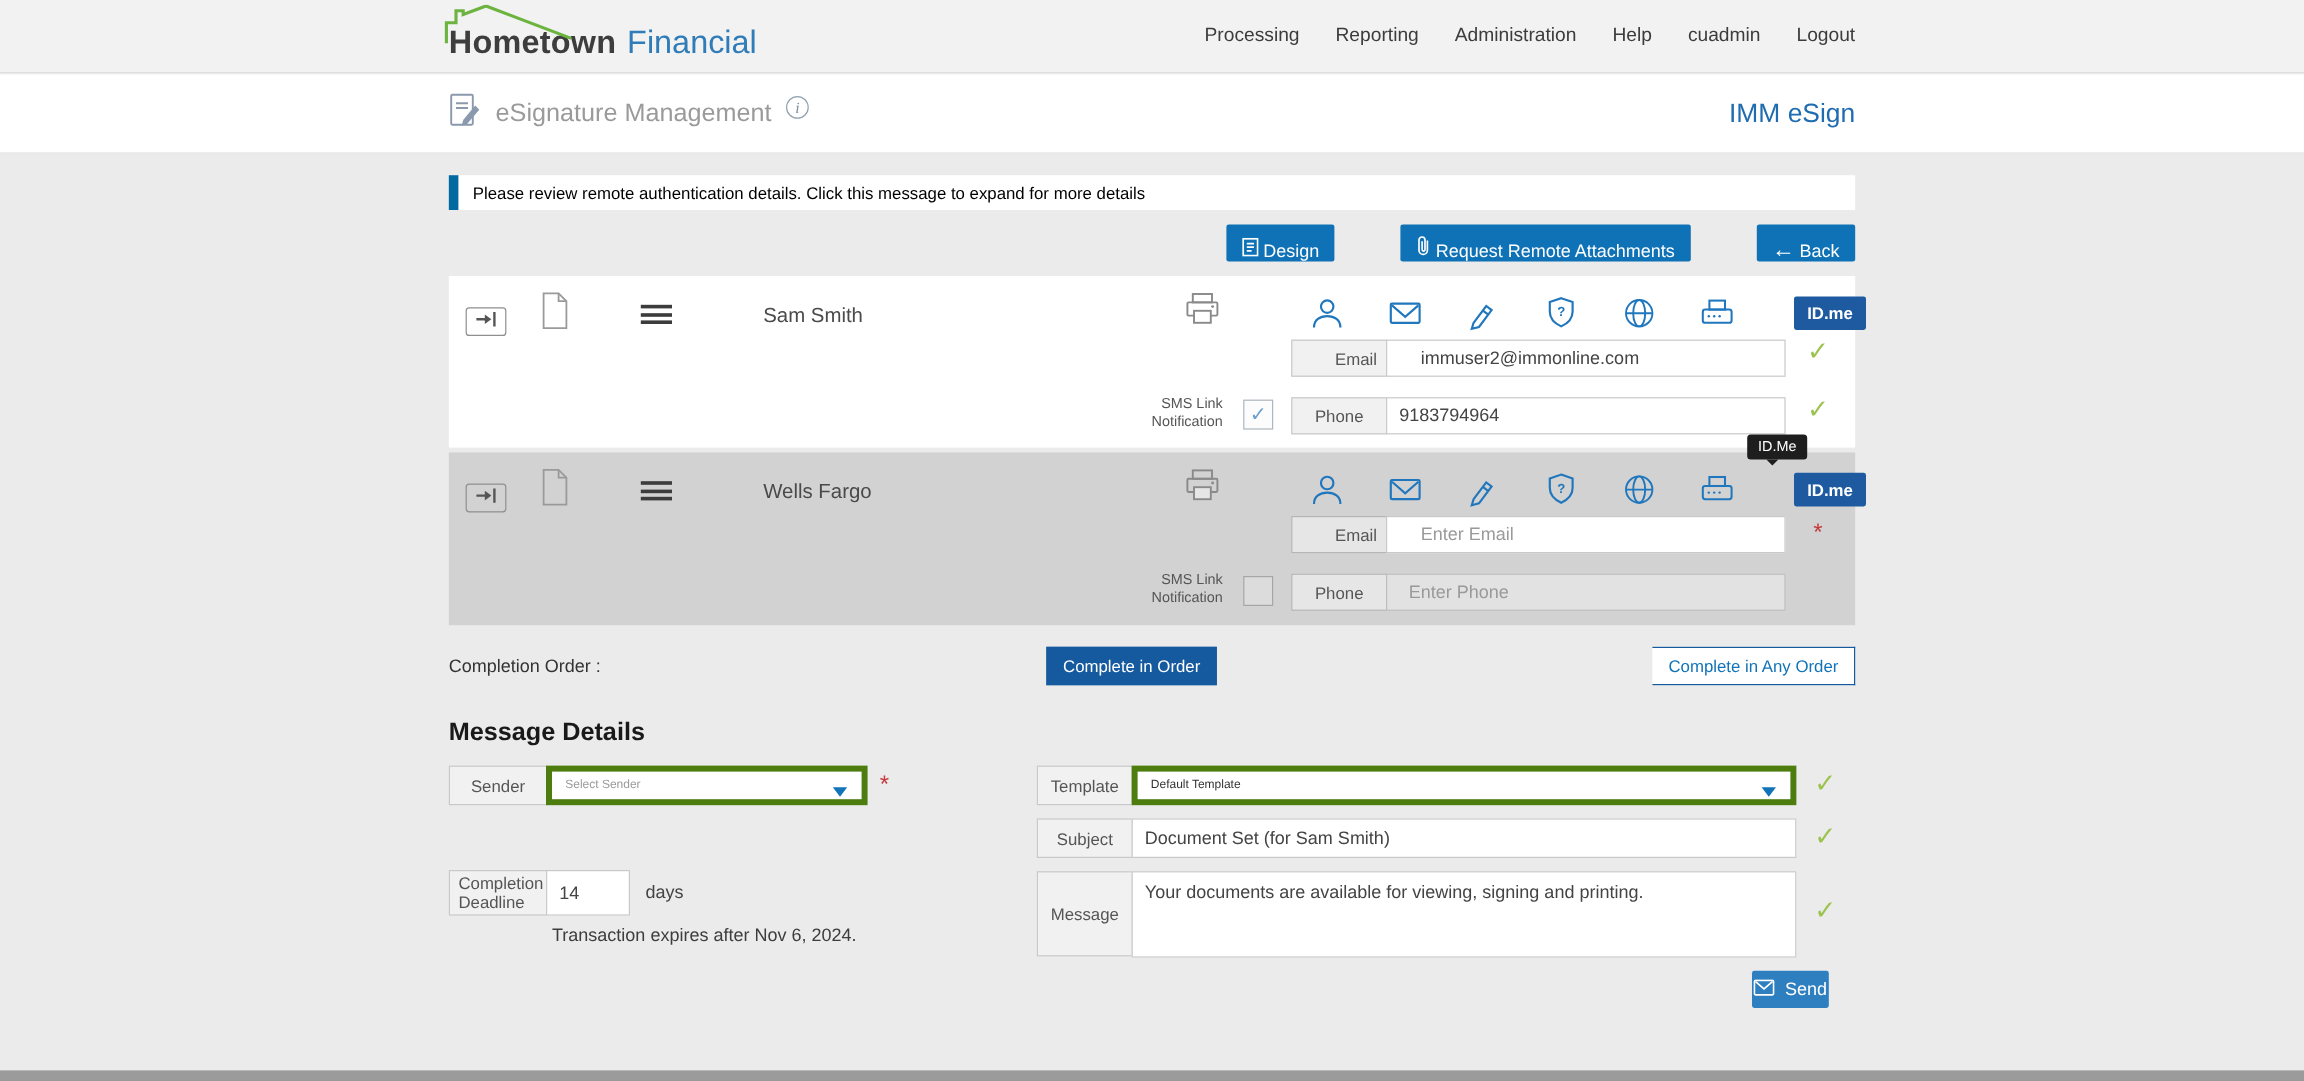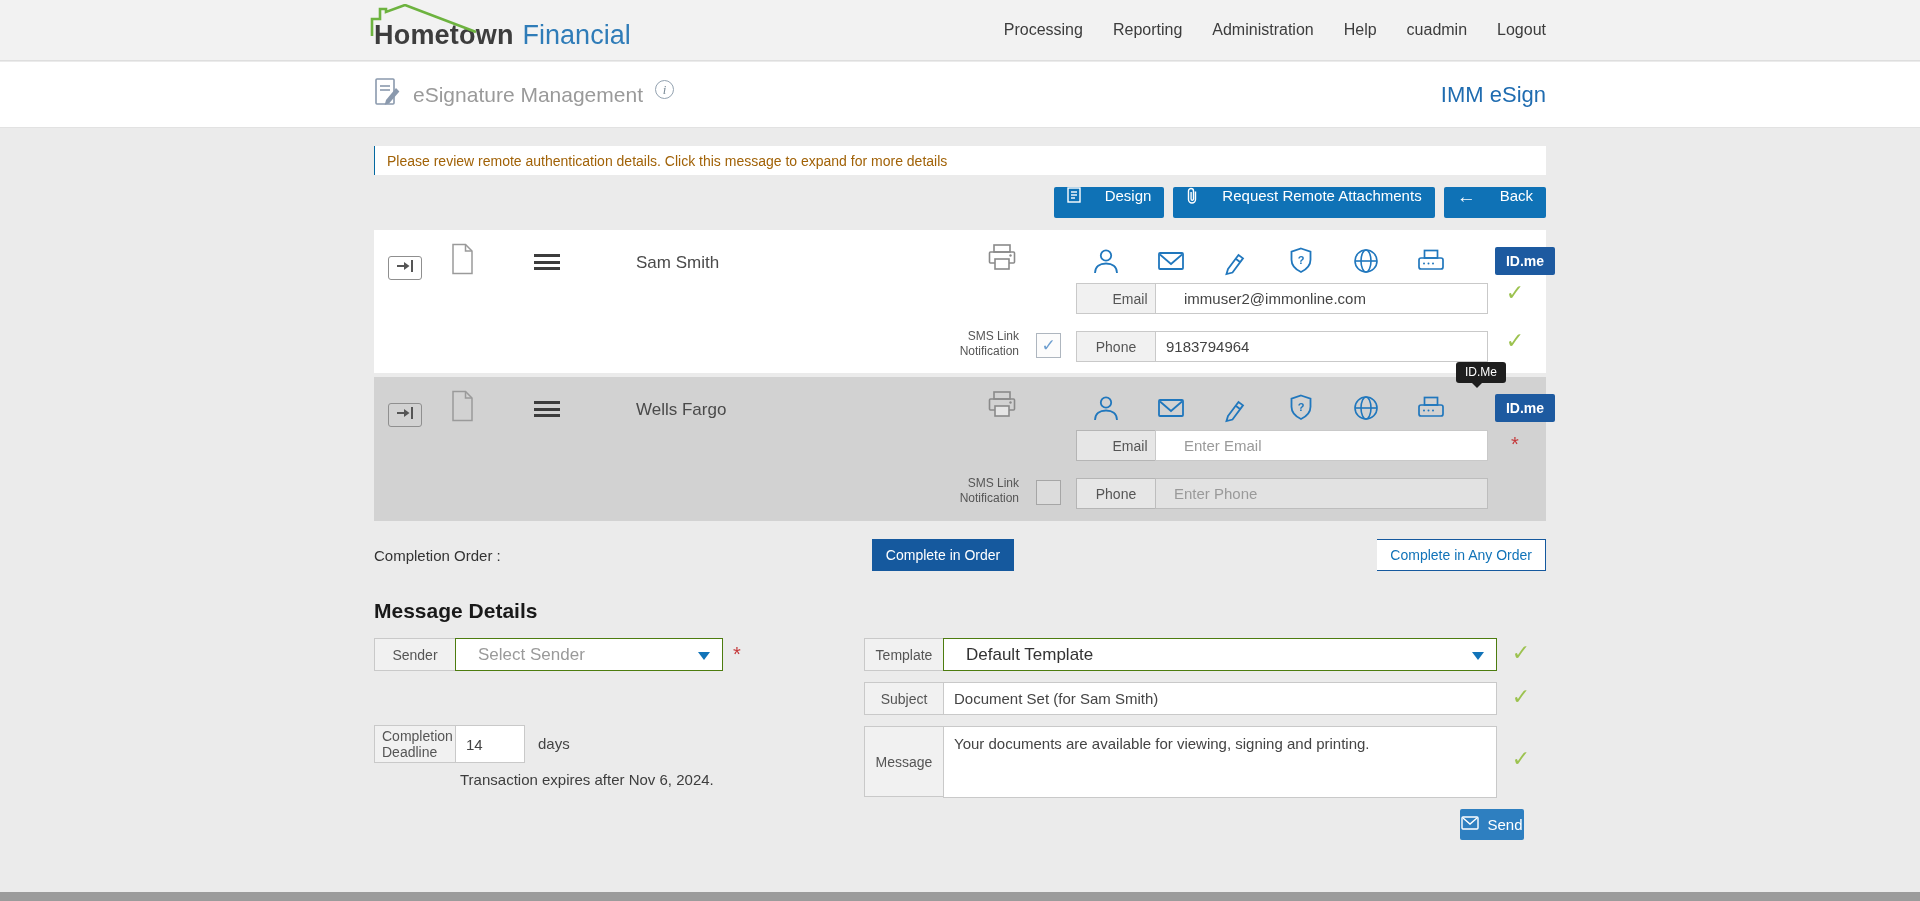--- a/index.html
+++ b/index.html
@@ -23,26 +23,26 @@
   .subheader-inner { height:100%; display:flex; align-items:center; justify-content:space-between; }
   .title-group { display:flex; align-items:center; gap:12px; }
   .page-title { font-size:21px; color:#9a9a9a; font-weight:normal; margin:0; }
   .info-icon { width:19px; height:19px; border:1px solid #93a2b0; border-radius:50%; display:flex; align-items:center; justify-content:center;
                color:#7b8b98; font-family:"Liberation Serif", serif; font-style:italic; font-size:13px; margin-top:-10px; cursor:pointer; }
   .product-name { font-size:22px; color:#1f6cb0; }
 
   
   .content { position:absolute; top:129px; left:0; right:0; bottom:0; }
 
-  .alert-bar { margin-top:17px; height:29px; background:#fff; border-left:1px solid #0369a1; display:flex; align-items:center;
-               padding-left:12px; font-size:14px; color:#a16207; cursor:pointer; }
+  .alert-bar { margin-top:17px; height:29px; background:#fff; border-left:8px solid #0369a1; display:flex; align-items:center;
+               padding-left:12px; font-size:14px; color:#000000; cursor:pointer; }
 
   .toolbar { margin-top:12px; display:flex; justify-content:flex-end; gap:9px; }
-  .btn-blue { background:#0f72b6; color:#fff; font-size:15px; height:31px; display:inline-flex; align-items:flex-start; gap:24px;
-              padding:0 13px; border-radius:2px; cursor:pointer; border:none; }
+  .btn-blue { background:#0f72b6; color:#fff; font-size:15px; height:31px; display:inline-flex; align-items:flex-end; gap:4px;
+              padding:0 13px; border-radius:2px; cursor:pointer; border:none;margin-left:46px; }
 
   
   .recipient-card { position:relative; height:143px; margin-top:12px; background:#ffffff; }
   .recipient-card.selected { background:#d2d2d2; margin-top:4px; height:144px; }
 
   .route-btn { position:absolute; left:14px; top:26px; width:34px; height:24px; border:1px solid #8f8f8f; border-radius:3px;
                display:flex; align-items:center; justify-content:center; cursor:pointer; }
   .doc-icon { position:absolute; left:76px; top:13px; cursor:pointer; }
   .drag-handle { position:absolute; left:160px; top:24px; width:26px; display:flex; flex-direction:column; gap:3.5px; cursor:grab; }
   .drag-handle i { display:block; height:3px; background:#3c3c3c; }
@@ -78,22 +78,22 @@
   .order-label { font-size:15px; color:#333; margin-right:8px; }
   .order-btn { height:32px; display:flex; align-items:center; padding:6px 13px; font-size:14px; border:1px solid #15599e; cursor:pointer; }
   .order-btn.active { background:#15599e; color:#fff; }
   .order-btn.inactive { background:#fff; color:#1173b8; border-left:none; }
 
   
   .section-heading { margin-top:28px; font-size:21px; color:#191919; font-weight:600; }
   .form-area { position:relative; margin-top:15px; height:215px; }
   .flabel { position:absolute; background:#f1f1f1; border:1px solid #c9c9c9; display:flex; align-items:center; justify-content:center;
             font-size:14px; color:#555; }
-  .fselect { position:absolute; background:#fff; border:1px solid #4d7c0f; display:flex; align-items:center; padding:0 28px 0 22px;
-             font-size:17px; cursor:pointer; }
+  .fselect { position:absolute; background:#fff; border:5px solid #4d7c0f; display:flex; align-items:center; padding:0 28px 0 11px;
+             font-size:10px; cursor:pointer; }
   .caret { position:absolute; right:12px; top:13px; width:0; height:0; border-left:6px solid transparent; border-right:6px solid transparent;
            border-top:8px solid #1173b8; }
   .finput { position:absolute; background:#fff; border:1px solid #c9c9c9; padding:0 10px; font-size:15px; color:#444; font-family:inherit; }
   .ftext  { position:absolute; background:#fff; border:1px solid #c9c9c9; padding:7px 10px; font-size:15px; color:#444;
             font-family:inherit; resize:none; line-height:19px; }
   .send-btn { position:absolute; left:1086px; top:171px; width:64px; height:31px; background:#2e7fc0; color:#fff; font-size:15px;
               display:flex; align-items:center; justify-content:center; gap:8px; border-radius:2px; cursor:pointer; }
 
   .footer-strip { position:absolute; left:0; right:0; bottom:0; height:9px; background:#9b9b9b; }
 </style>

